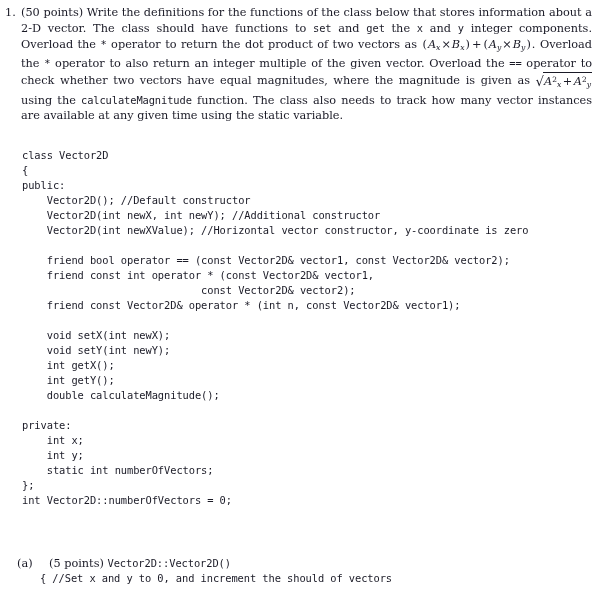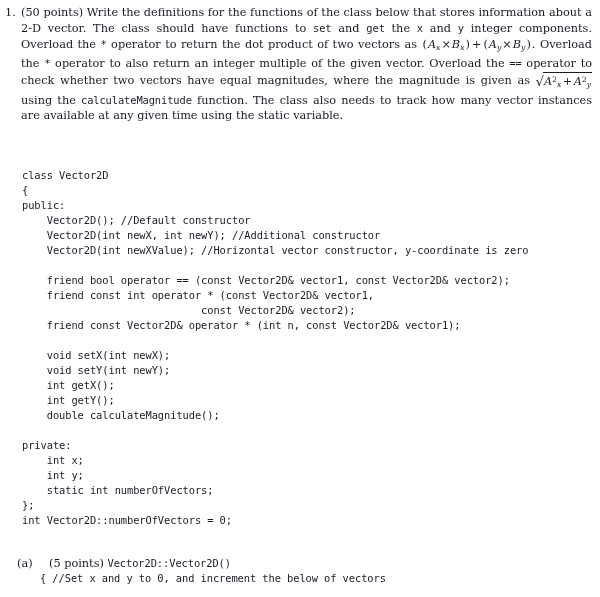--- a/index.html
+++ b/index.html
@@ -98,21 +98,21 @@
   }
   .sqrt .radicand .plus {
     font-style: normal;
     padding: 0 1.5px;
   }
 
   
   .code-block {
     position: absolute;
     left: 22px;
-    top: 168px;
+    top: 148px;
     font-family: "DejaVu Sans Mono", "Liberation Mono", monospace;
     font-size: 10.4px;
     line-height: 15.0px;
     white-space: pre;
     color: #1a1a26;
     letter-spacing: -0.08px;
   }
   .code-line {
     height: 15.0px;
     white-space: pre;
@@ -168,16 +168,16 @@
     <div class="problem-number">1.</div>
 
     <div class="prose"><span>(50 points) Write the definitions for the functions of the class below that stores infor­mation about a 2-D vector. The class should have functions to </span><span class="tt">set</span><span> and </span><span class="tt">get</span><span> the </span><span class="tt">x</span><span> and </span><span class="tt">y</span><span> integer components. Overload the </span><span class="tt">*</span><span> operator to return the dot product of two vectors as </span><span class="math-inline"><span class="op">(</span><span class="mi">A</span><span class="sub">x</span><span class="op">×</span><span class="mi">B</span><span class="sub">x</span><span class="op">)</span><span class="op">+</span><span class="op">(</span><span class="mi">A</span><span class="sub">y</span><span class="op">×</span><span class="mi">B</span><span class="sub">y</span><span class="op">)</span></span><span>. Overload the </span><span class="tt">*</span><span> operator to also return an integer multiple of the given vector. Overload the </span><span class="tt">==</span><span> operator to check whether two vectors have equal magnitudes, where the magnitude is given as </span><span class="sqrt"><span class="radical">√</span><span class="radicand"><span>A</span><span class="sup">2</span><span class="sub">x</span><span class="plus">+</span><span>A</span><span class="sup">2</span><span class="sub">y</span></span></span><span> using the </span><span class="tt">calculateMagnitude</span><span> function. The class also needs to track how many vector instances are available at any given time using the static variable.</span></div>
   </div>
 
   <div class="code-block" id="code-block"><div class="code-line">class Vector2D</div><div class="code-line">{</div><div class="code-line">public:</div><div class="code-line">    Vector2D(); //Default constructor</div><div class="code-line">    Vector2D(int newX, int newY); //Additional constructor</div><div class="code-line">    Vector2D(int newXValue); //Horizontal vector constructor, y-coordinate is zero</div><div class="code-line blank">&nbsp;</div><div class="code-line">    friend bool operator == (const Vector2D&amp; vector1, const Vector2D&amp; vector2);</div><div class="code-line">    friend const int operator * (const Vector2D&amp; vector1,</div><div class="code-line">                             const Vector2D&amp; vector2);</div><div class="code-line">    friend const Vector2D&amp; operator * (int n, const Vector2D&amp; vector1);</div><div class="code-line blank">&nbsp;</div><div class="code-line">    void setX(int newX);</div><div class="code-line">    void setY(int newY);</div><div class="code-line">    int getX();</div><div class="code-line">    int getY();</div><div class="code-line">    double calculateMagnitude();</div><div class="code-line blank">&nbsp;</div><div class="code-line">private:</div><div class="code-line">    int x;</div><div class="code-line">    int y;</div><div class="code-line">    static int numberOfVectors;</div><div class="code-line">};</div><div class="code-line">int Vector2D::numberOfVectors = 0;</div></div>
 
   <div class="subitem">
     <div class="subitem-label">(a)</div>
     <div class="subitem-body"><span>(5 points)</span><span>&nbsp;</span><span class="tt">Vector2D::Vector2D()</span></div>
-    <div class="subitem-code">{ //Set x and y to 0, and increment the below of vectors</div>
+    <div class="subitem-code">{ //Set x and y to 0, and increment the should of vectors</div>
   </div>
 
 </div>
 
 </body></html>

